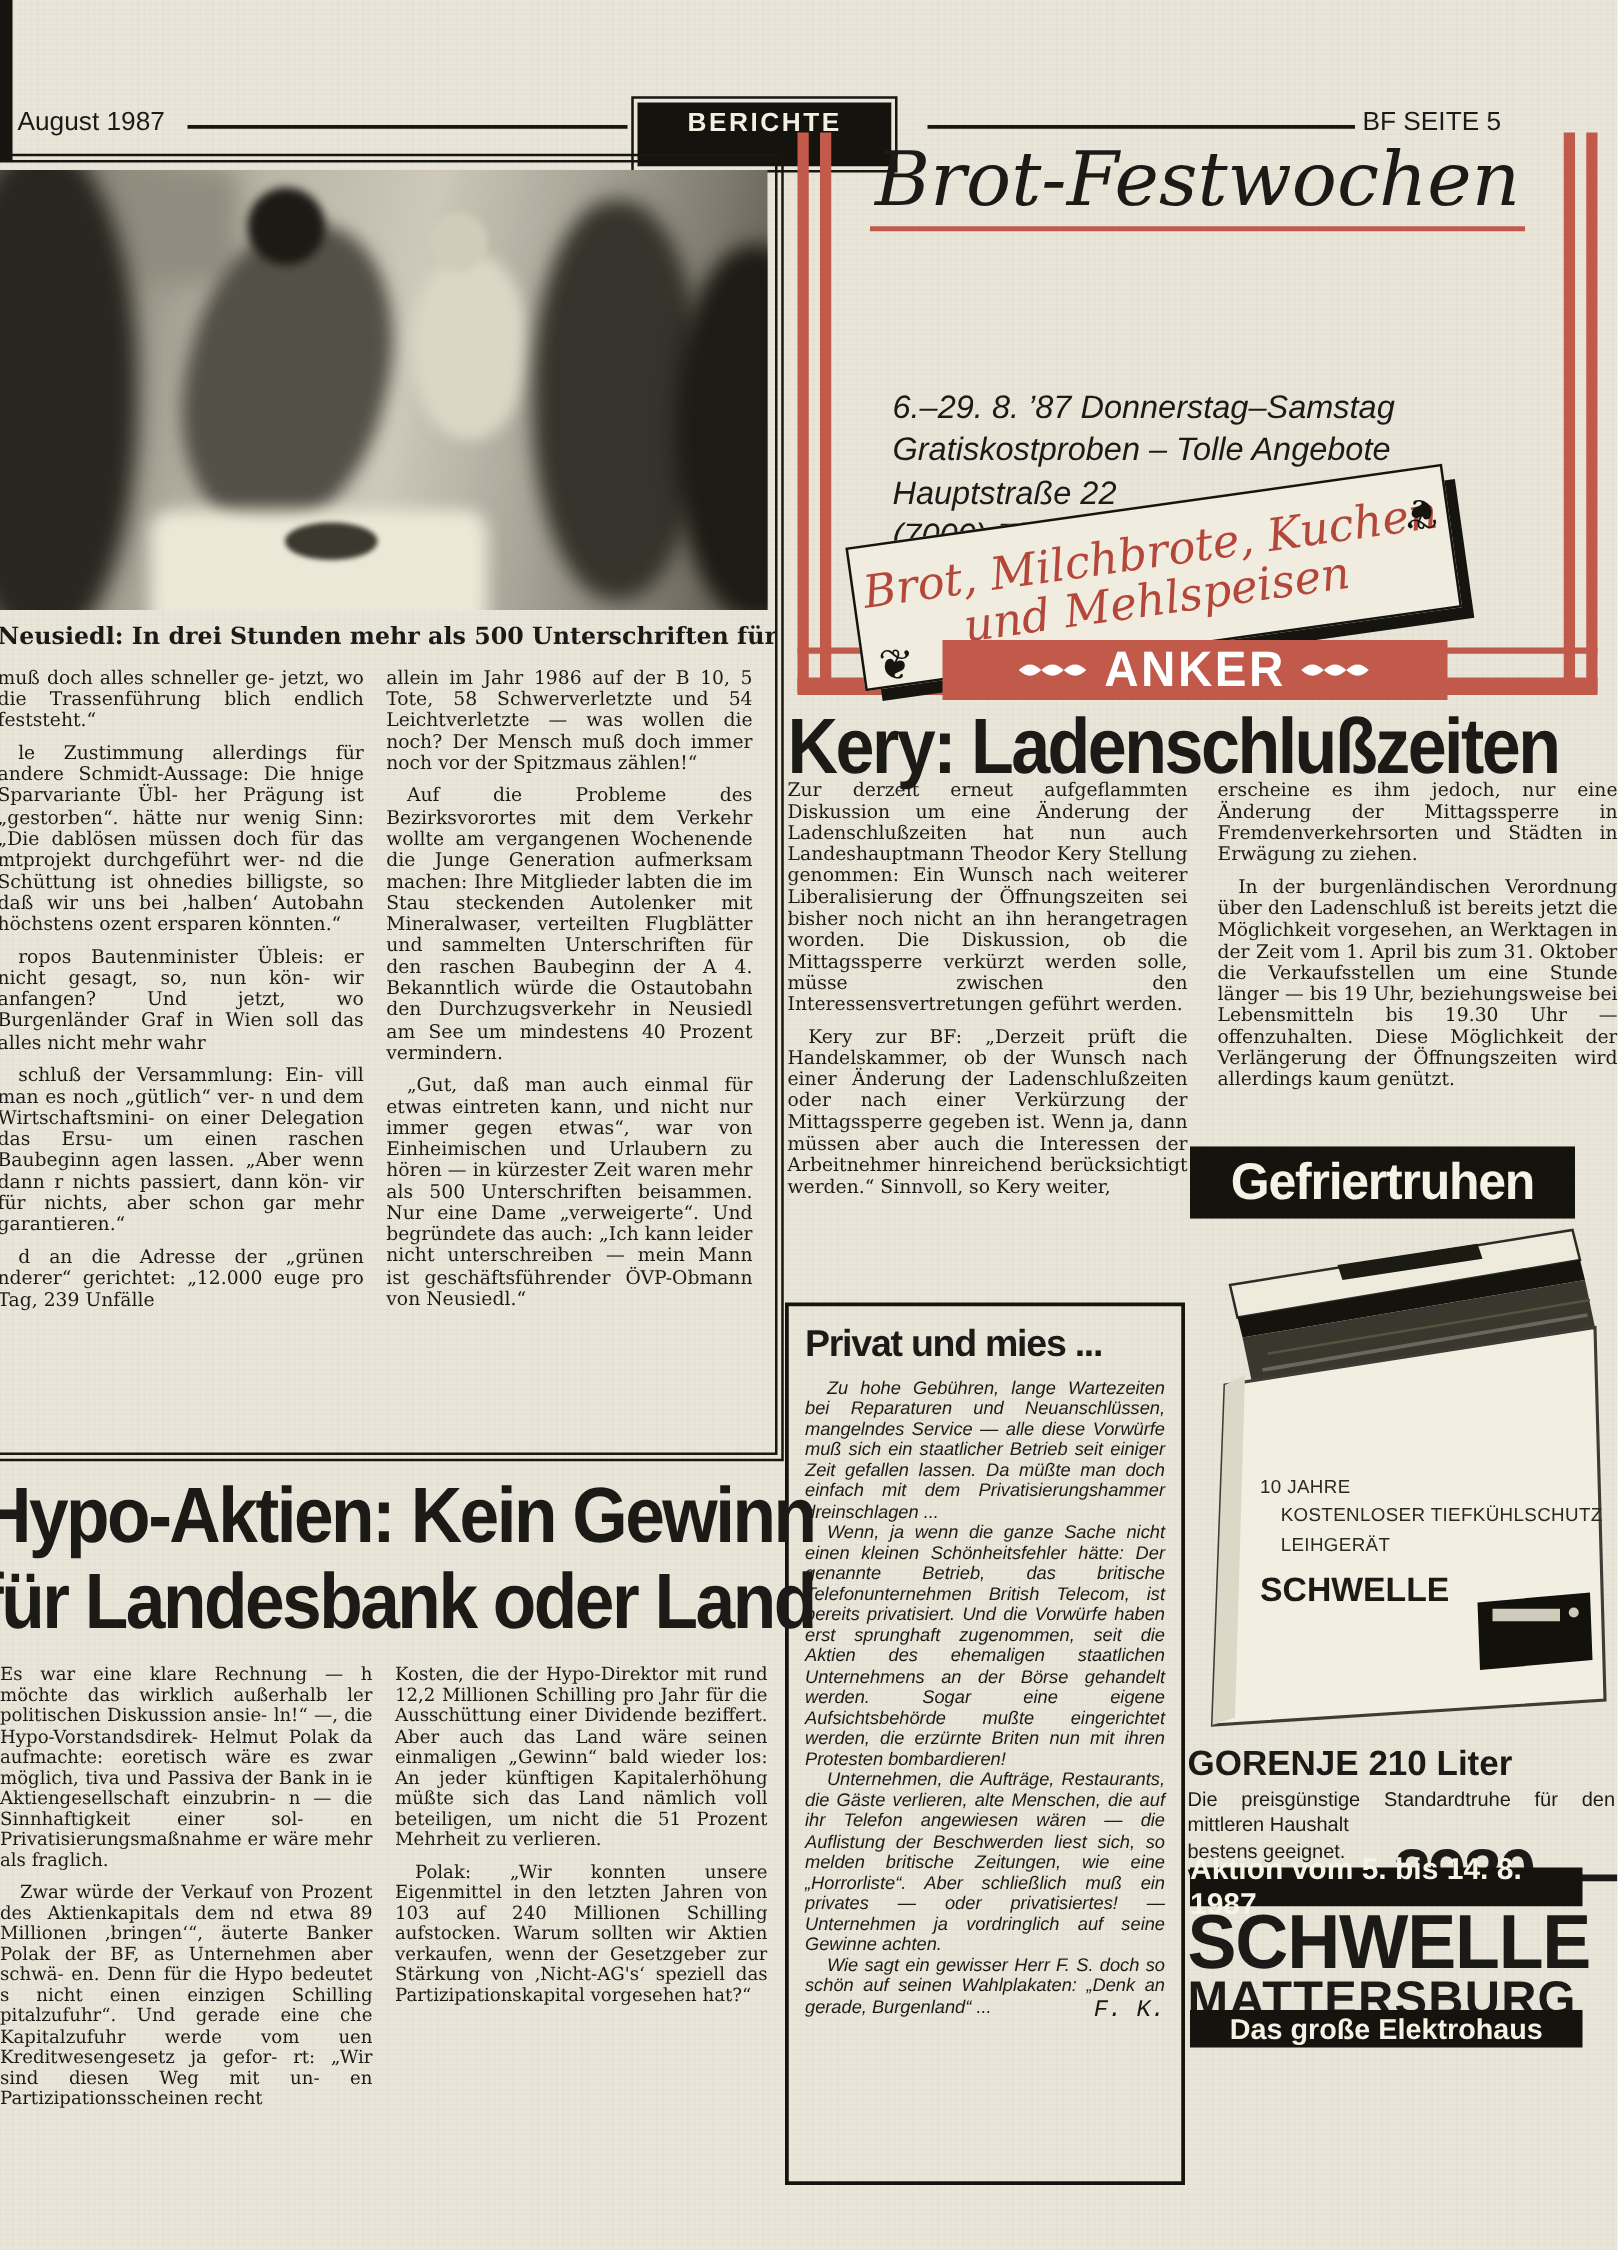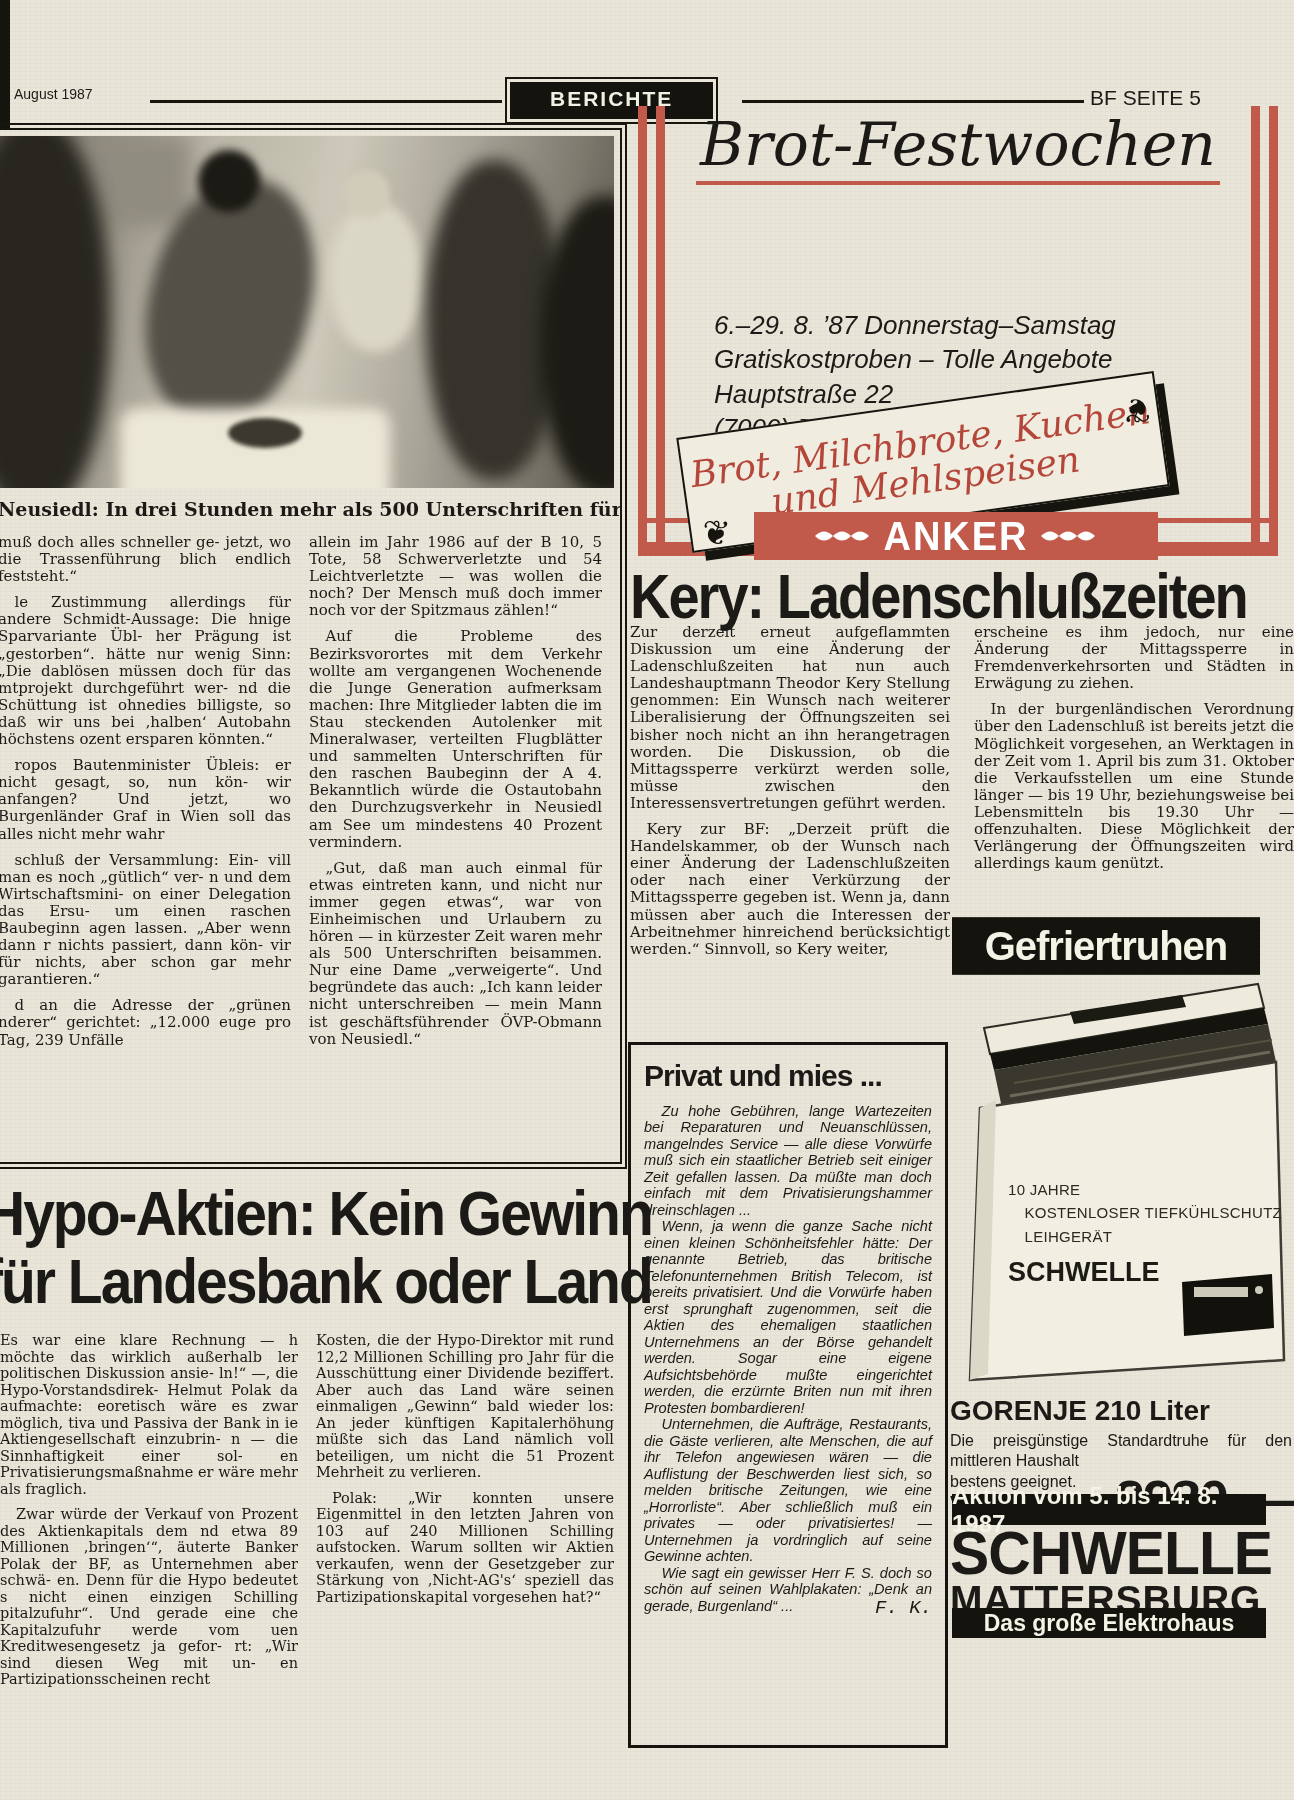--- a/index.html
+++ b/index.html
@@ -3,26 +3,26 @@
 <meta charset="utf-8">
 <style>
   html,body{margin:0;padding:0;}
   .page{position:relative;width:1294px;height:1800px;background:#e9e5d9;overflow:hidden;
     font-family:"DejaVu Serif","Liberation Serif",serif;color:#1b1a17;
     background-image:repeating-linear-gradient(0deg, rgba(120,110,90,.04) 0 1px, transparent 1px 4px),
                      repeating-linear-gradient(90deg, rgba(120,110,90,.03) 0 1px, transparent 1px 5px);}
   .sans{font-family:"Liberation Sans","DejaVu Sans",sans-serif;}
   
   .scan-edge{position:absolute;left:0;top:0;width:10px;height:128px;background:#15140f;}
-  .mast-date{position:absolute;left:14px;top:86px;font-size:14px;}
+  .mast-date{position:absolute;left:14px;top:86px;font-size:21px;}
   .rule{position:absolute;top:100px;height:3px;background:#17160f;}
   .rule-l{left:150px;width:352px;}
   .rule-r{left:742px;width:342px;}
   .berichte-outer{position:absolute;left:505px;top:77px;border:2px solid #17160f;padding:3px;background:#e9e5d9;}
-  .berichte-inner{background:#14130e;color:#f2efe3;font-weight:bold;font-size:21px;letter-spacing:2px;padding:5px 40px 8px;}
+  .berichte-inner{background:#14130e;color:#f2efe3;font-weight:bold;font-size:21px;letter-spacing:2px;padding:5px 40px 22px;}
   .mast-page{position:absolute;left:1090px;top:86px;font-size:21px;}
   
   .left-box{position:absolute;left:-8px;top:128px;width:626px;height:1032px;border:2px solid #17160f;outline:2px solid #17160f;outline-offset:3px;overflow:hidden;}
   .photo{position:relative;margin:6px 6px 0;height:352px;overflow:hidden;filter:contrast(1.05);
     background:linear-gradient(100deg,#6a665c 0%,#8d897d 14%,#b7b3a5 32%,#c9c5b6 52%,#a6a296 70%,#7f7b70 86%,#585449 100%);}
   .blob{position:absolute;border-radius:48%;}
   .b1{left:-40px;top:-20px;width:150px;height:400px;background:#2c2a24;filter:blur(9px);}
   .b2{left:60px;top:0;width:130px;height:90px;background:#8f8b7f;filter:blur(10px);border-radius:14px;}
   .b3{left:150px;top:40px;width:160px;height:250px;background:#55524a;filter:blur(7px);transform:rotate(14deg);}
   .b4{left:198px;top:14px;width:62px;height:62px;background:#201f19;filter:blur(4px);border-radius:50%;}

